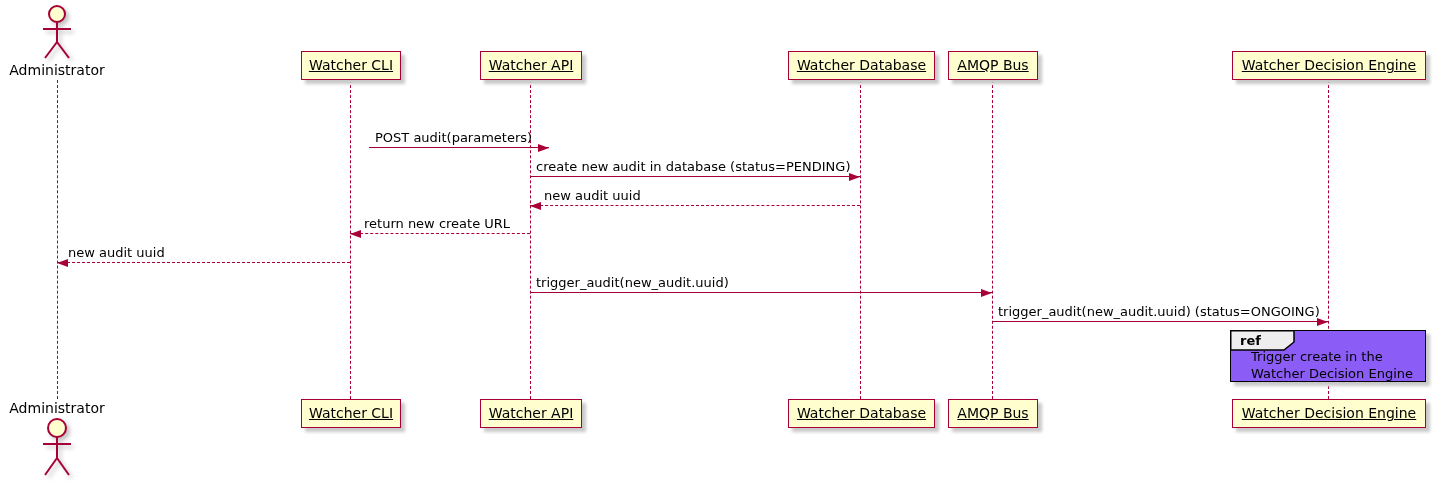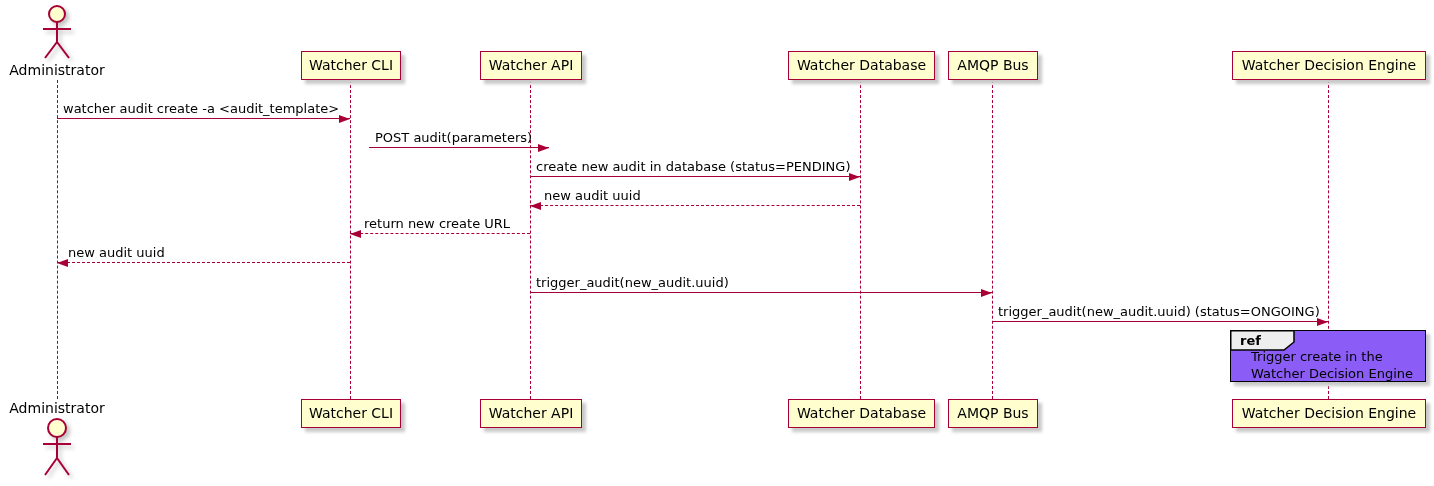--- a/index.html
+++ b/index.html
@@ -10,21 +10,21 @@
   html,body{margin:0;padding:0;background:#ffffff;}
   body{font-family:"DejaVu Sans","Liberation Sans",sans-serif;color:var(--ink);}
   #diagram{position:relative;width:1434px;height:486px;background:#ffffff;overflow:hidden;}
 
   .lifeline{position:absolute;top:80px;height:319px;width:0;border-left:1px dashed var(--red);}
 
   .participant{
     position:absolute;height:27px;box-sizing:content-box;
     background:var(--fill);border:1.5px solid var(--red);
     box-shadow:4px 4px 3px #c9c9c9;
-    font-size:14px;line-height:27px;text-align:center;white-space:nowrap;
+    font-size:14px;line-height:27px;text-align:center;white-space:nowrap;text-decoration:underline;
   }
 
   .actor-label{position:absolute;font-size:14px;text-align:center;white-space:nowrap;}
   .actor-figure{position:absolute;filter:drop-shadow(3px 3px 2px rgba(120,120,120,.45));}
 
   .message{position:absolute;height:21px;}
   .msg-line{position:absolute;left:0;right:0;bottom:0;height:0;border-top:1px solid var(--red);}
   .msg-line.dashed{border-top-style:dashed;}
   .msg-label{position:absolute;bottom:3px;font-size:13px;white-space:nowrap;}
   .arrow{position:absolute;bottom:-4px;width:0;height:0;border-top:4px solid transparent;border-bottom:4px solid transparent;}
@@ -58,25 +58,20 @@
     <line x1="20" y1="38" x2="32" y2="54" stroke="#A80036" stroke-width="2"></line>
   </svg>
   <div class="actor-label" style="left:0px;top:62px;width:114px">Administrator</div>
 
   <div class="participant" style="left:301px;top:51px;width:98px">Watcher CLI</div>
   <div class="participant" style="left:480px;top:51px;width:100px">Watcher API</div>
   <div class="participant" style="left:788px;top:51px;width:145px">Watcher Database</div>
   <div class="participant" style="left:948px;top:51px;width:88px">AMQP Bus</div>
   <div class="participant" style="left:1232px;top:51px;width:192px">Watcher Decision Engine</div>
 
-  <div class="message" style="left:57px;top:98px;width:293px">
-    <div class="msg-label" style="left:6px">watcher audit create -a &lt;audit_template&gt;</div>
-    <div class="msg-line"></div>
-    <div class="arrow right"></div>
-  </div>
 
   <div class="message" style="left:369px;top:127px;width:180px">
     <div class="msg-label" style="left:6px">POST audit(parameters)</div>
     <div class="msg-line"></div>
     <div class="arrow right"></div>
   </div>
 
   <div class="message" style="left:530px;top:156px;width:330px">
     <div class="msg-label" style="left:6px">create new audit in database (status=PENDING)</div>
     <div class="msg-line"></div>

